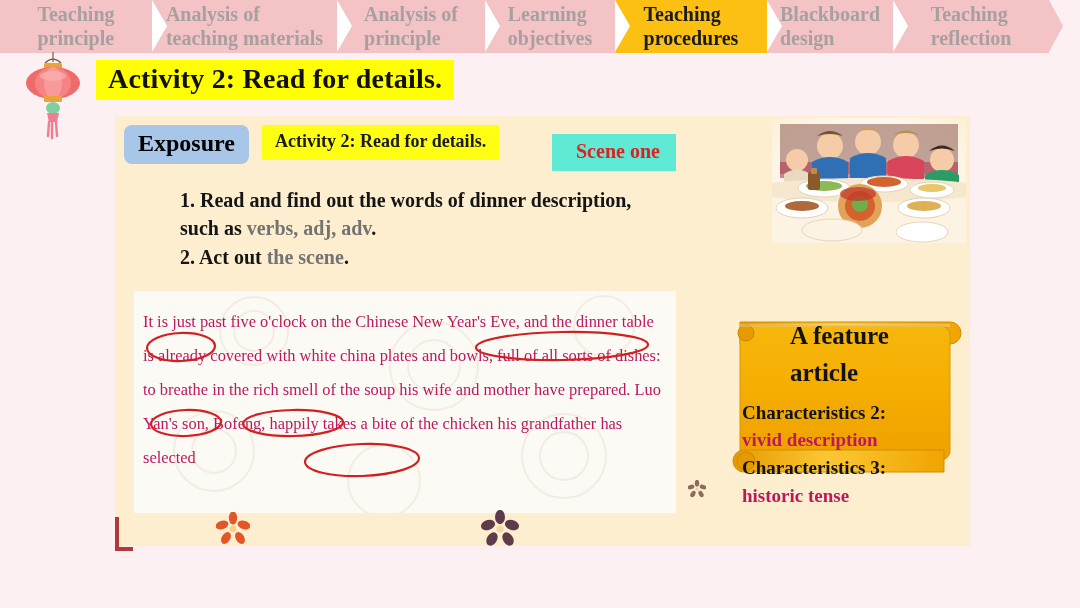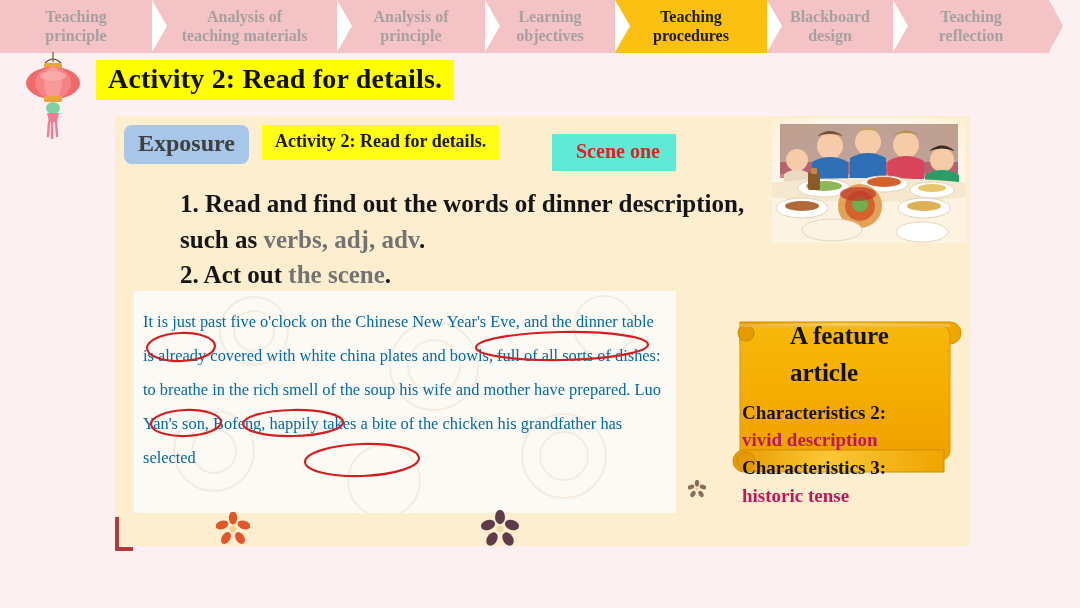--- a/index.html
+++ b/index.html
@@ -12,24 +12,24 @@
   }
 
   
   .nav{
     position:absolute;left:0;top:0;width:1080px;height:53px;
     display:flex;align-items:stretch;
   }
   .nav-item{
     position:relative;
     display:flex;align-items:center;justify-content:center;
-    text-align:center;
+    text-align:left;
     color:#a8a0a0;
     font-weight:bold;
-    font-size:16px;
+    font-size:20px;
     line-height:1.18;
     background:#f4c3c6;
     box-sizing:border-box;
   }
   .nav-item .lbl{position:relative;z-index:3;padding:0 4px;}
   
   .nav-item::after{
     content:"";position:absolute;z-index:2;right:-15px;top:0;
     width:0;height:0;
     border-top:26.5px solid transparent;
@@ -81,21 +81,21 @@
     width:14px;height:30px;
     border-left:4px solid #b03a3a;
     border-bottom:4px solid #b03a3a;
   }
 
   
   .badge-exposure{
     position:absolute;left:124px;top:125px;
     background:#a8c6e8;border-radius:8px;
     padding:5px 14px 7px 14px;
-    font-size:24px;font-weight:bold;color:#404040;
+    font-size:24px;font-weight:bold;color:#000000;
     white-space:nowrap;
   }
   .badge-activity{
     position:absolute;left:262px;top:125px;
     background:#ffff14;
     padding:6px 13px 8px 13px;
     font-size:18px;font-weight:bold;color:#1a1a1a;
     white-space:nowrap;
   }
   .badge-scene{
@@ -109,37 +109,37 @@
   
   .photo{
     position:absolute;left:772px;top:118px;
     width:194px;height:125px;
     overflow:hidden;
   }
 
   
   .instructions{
     position:absolute;left:180px;top:186px;width:600px;
-    font-size:25px;font-weight:bold;color:#151515;
+    font-size:20px;font-weight:bold;color:#151515;
     line-height:1.42;
   }
   .red{color:#737373;}
 
   
   .passage{
     position:absolute;left:134px;top:291px;
     width:542px;height:222px;
     background:#fcfaf5;
     box-sizing:border-box;
     padding:14px 8px 0 9px;
     overflow:hidden;
   }
   .passage-inner{
     position:relative;z-index:2;
-    font-size:16.4px;color:#0369a1;
+    font-size:16.4px;color:#be185d;
     line-height:2.07;
     font-family:"Liberation Serif", serif;
   }
   .wm{position:absolute;z-index:1;inset:0;opacity:.55;}
 
   
   .annot{position:absolute;z-index:5;pointer-events:none;}
   .annot ellipse{fill:none;stroke:#d21f1f;stroke-width:2.2;}
 
   

